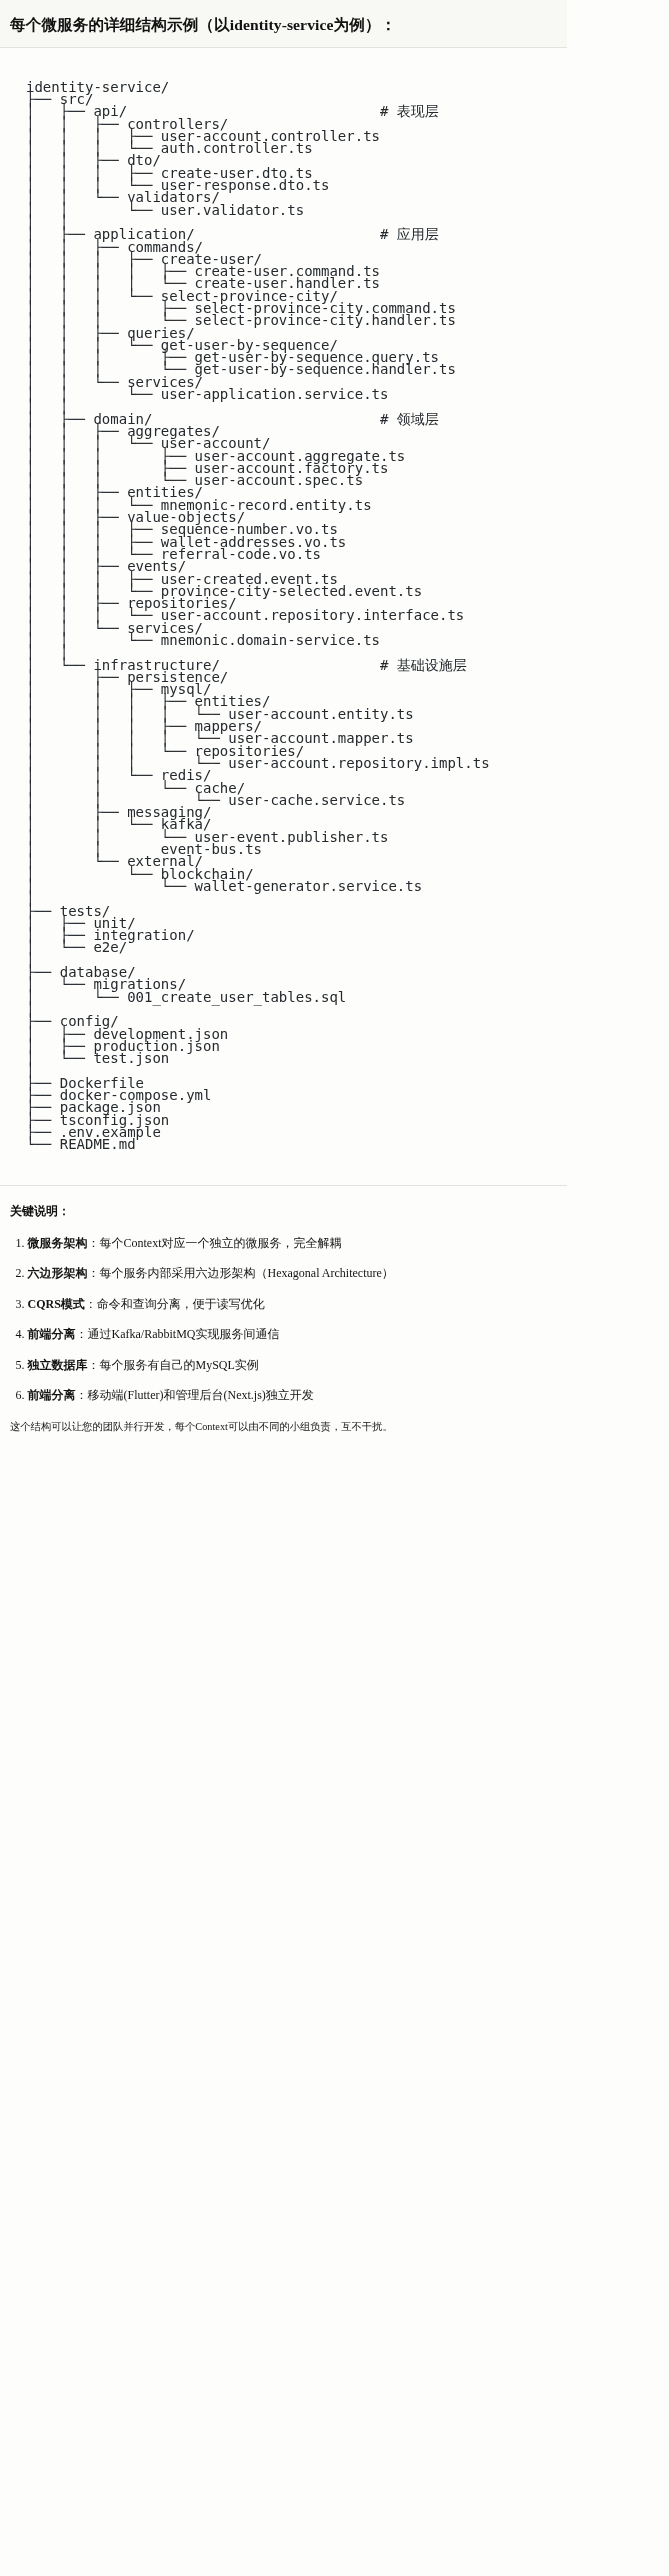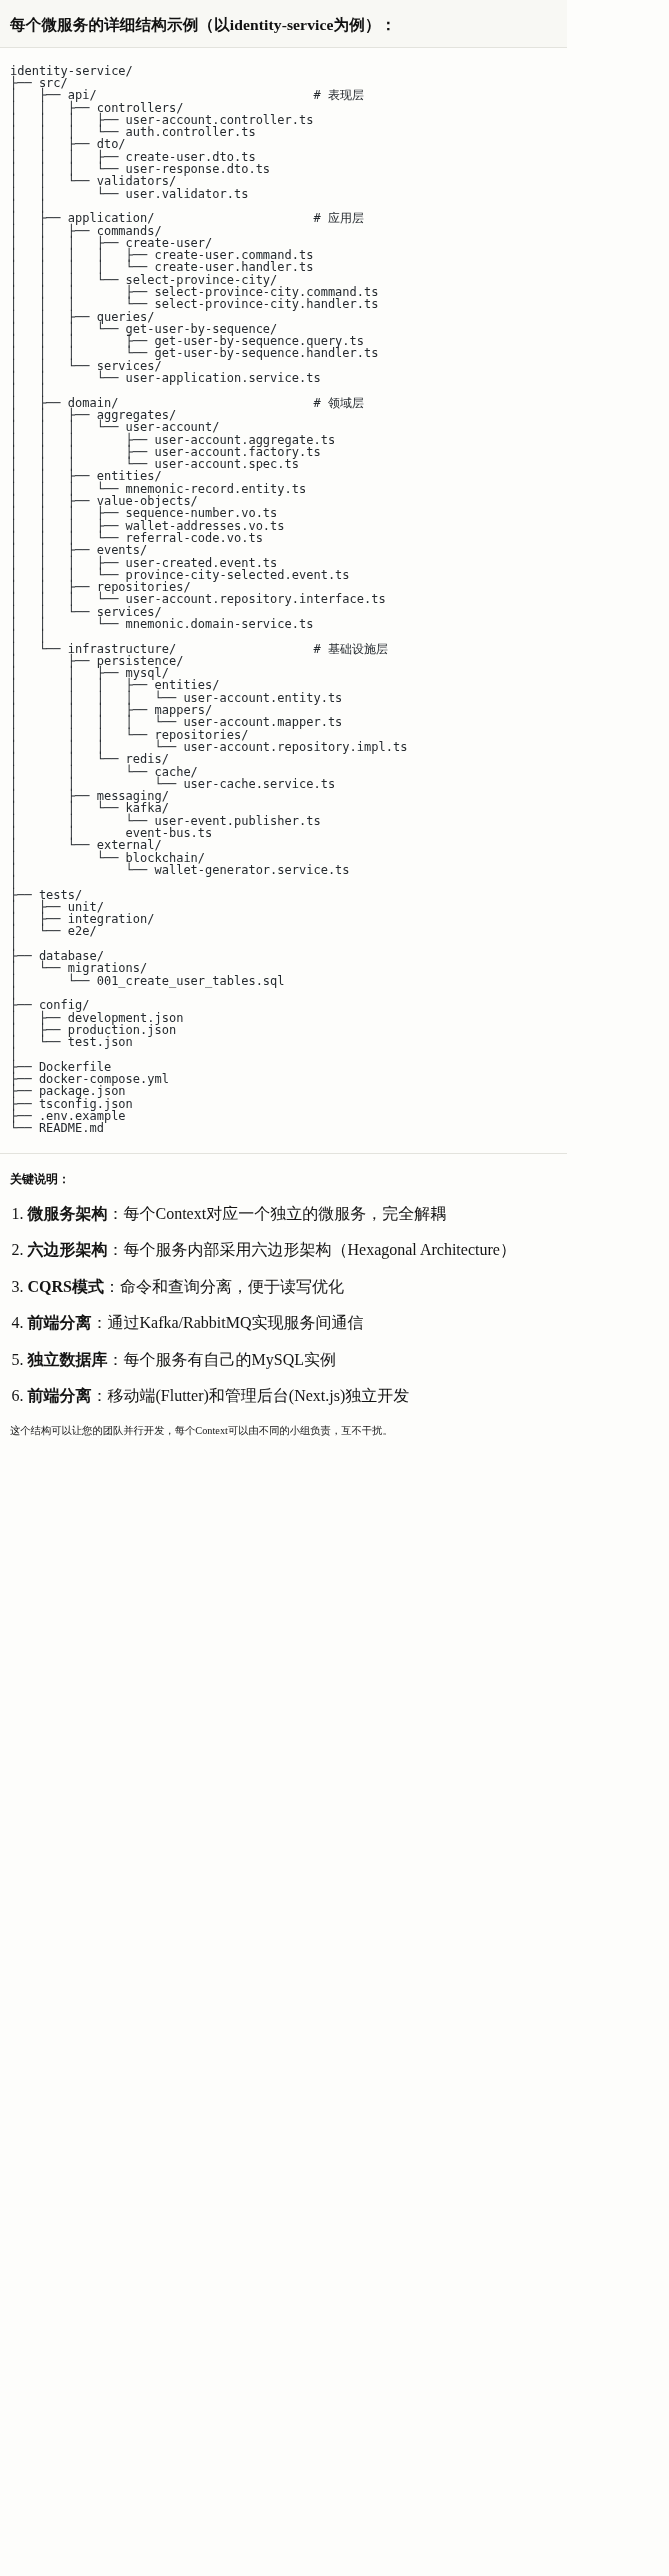--- a/index.html
+++ b/index.html
@@ -30,23 +30,23 @@
   }
 
   
   .tree-block{
     background:#fdfdfb;
     padding:16.3px 10px 19px 10px;
     box-sizing:border-box;
     border-bottom:0.6px solid #e3e3dd;
   }
   pre.tree{
-    margin:0;
+    margin:16px;
     font-family:"DejaVu Sans Mono","Liberation Mono",monospace;
-    font-size:12px;
+    font-size:14px;
     line-height:12.3px;
     color:#24292e;
     white-space:pre;
     letter-spacing:0px;
     tab-size:4;
   }
 
   
   .notes-block{
     background:#fdfdfb;
@@ -60,21 +60,21 @@
     color:#111111;
     font-family:"Liberation Serif","DejaVu Serif",serif;
   }
   ol.notes-list{
     margin:0 0 13.8px 0;
     padding-left:17.5px;
     list-style:decimal;
     font-family:"Liberation Serif","DejaVu Serif",serif;
   }
   ol.notes-list li{
-    font-size:16px;
+    font-size:12px;
     line-height:1.5;
     margin-bottom:12.5px;
     color:#141414;
   }
   ol.notes-list li:last-child{margin-bottom:12px;}
   .note-term{font-weight:bold;}
   .closing{
     font-size:10.3px;
     line-height:1.6;
     margin:15px 0 0 0;

